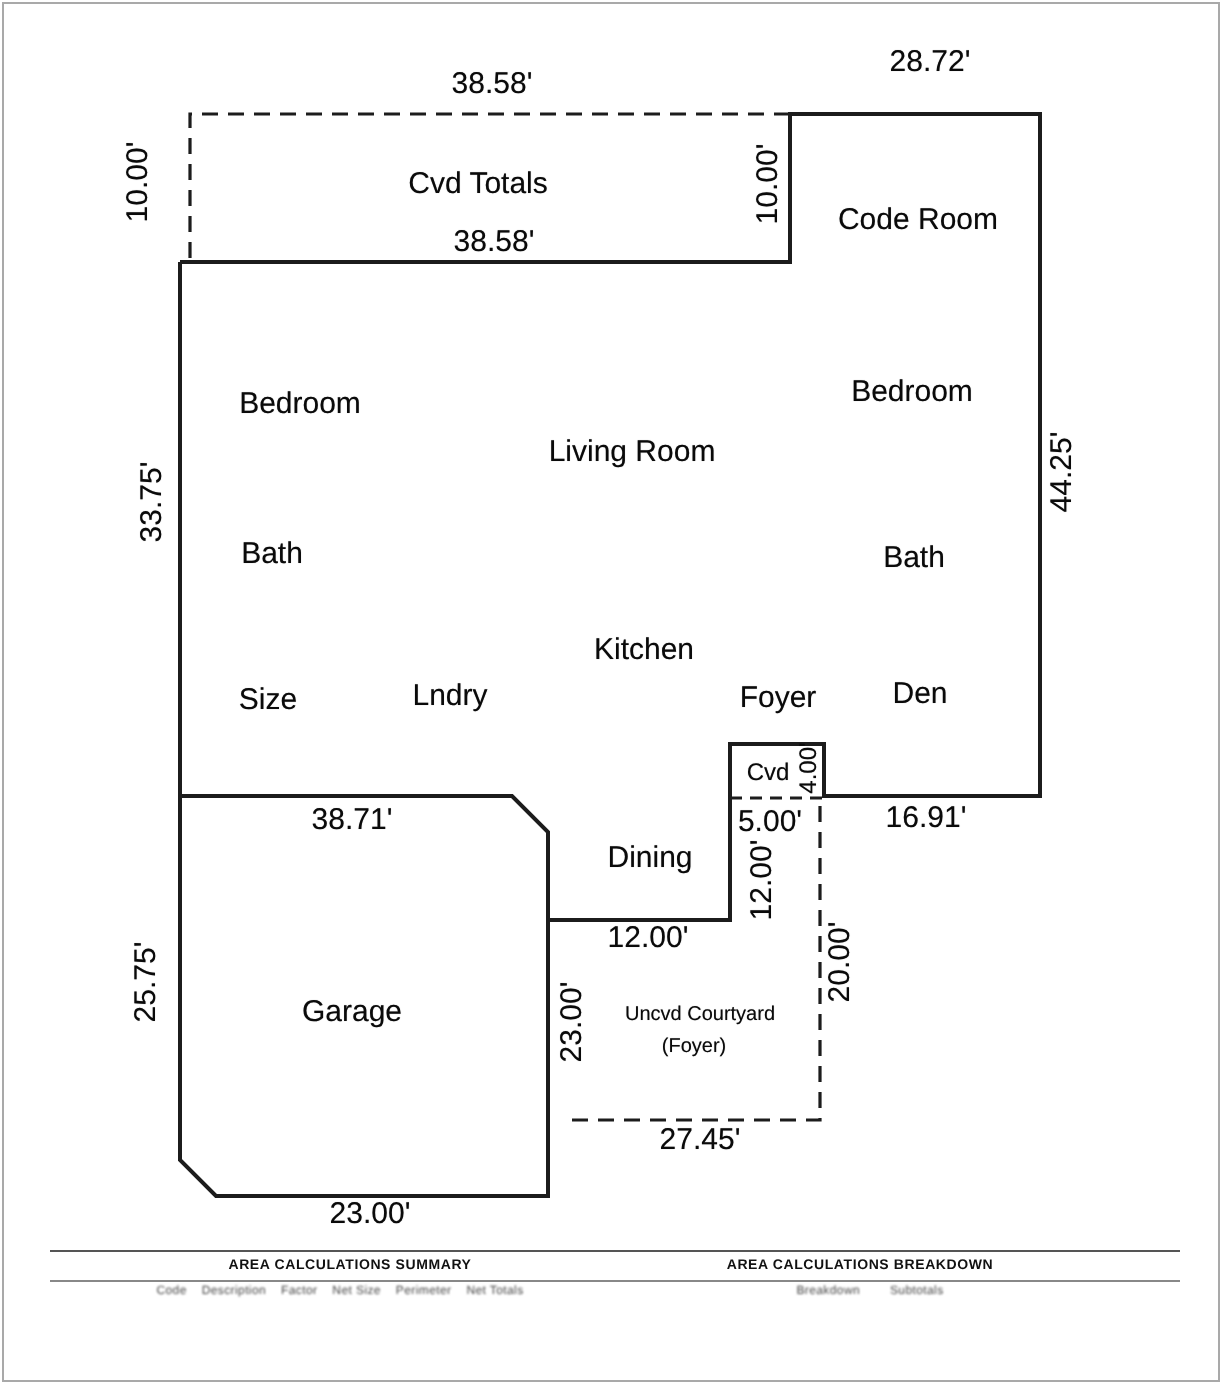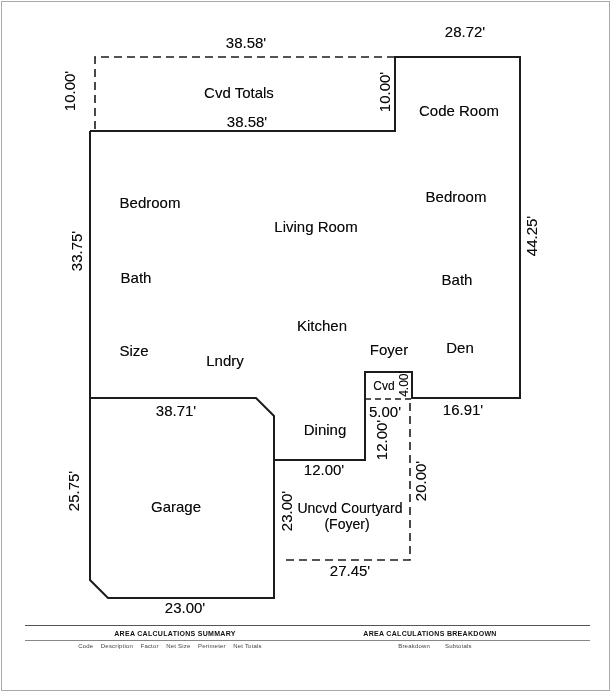--- a/index.html
+++ b/index.html
@@ -8,21 +8,21 @@
     font-family:"Liberation Sans",sans-serif;color:#0a0a0a;overflow:hidden;
   }
   .frame{position:absolute;inset:1px;border:1px solid #a9a9a9;pointer-events:none;}
   svg{position:absolute;left:0;top:0;}
   .lbl{
     position:absolute;white-space:nowrap;font-size:15px;line-height:1;
     transform:translate(-50%,-50%);text-shadow:0 0 .4px rgba(0,0,0,.45);
   }
   .rot{transform:translate(-50%,-50%) rotate(-90deg);}
   .sm{font-size:12px;}
-  .md{font-size:14px;}
+  .md{font-size:10px;}
   .hline{position:absolute;background:#555;height:1px;}
   .ftitle{
     position:absolute;transform:translate(-50%,-50%);font-size:7px;font-weight:bold;
     letter-spacing:.3px;white-space:nowrap;color:#111;
   }
   .fcols{
     position:absolute;transform:translate(-50%,-50%);font-size:6px;color:#444;
     white-space:pre;filter:blur(.4px);letter-spacing:.2px;
   }
   .watermark{
@@ -52,21 +52,21 @@
 
   <div class="lbl" style="left:239px;top:92px">Cvd Totals</div>
   <div class="lbl" style="left:459px;top:110px">Code Room</div>
   <div class="lbl" style="left:150px;top:202px">Bedroom</div>
   <div class="lbl" style="left:316px;top:226px">Living Room</div>
   <div class="lbl" style="left:456px;top:196px">Bedroom</div>
   <div class="lbl" style="left:136px;top:277px">Bath</div>
   <div class="lbl" style="left:457px;top:279px">Bath</div>
   <div class="lbl" style="left:322px;top:325px">Kitchen</div>
   <div class="lbl" style="left:134px;top:350px">Size</div>
-  <div class="lbl" style="left:225px;top:360px">Lndry</div>
+  <div class="lbl" style="left:225px;top:348px">Lndry</div>
   <div class="lbl" style="left:389px;top:349px">Foyer</div>
   <div class="lbl" style="left:460px;top:347px">Den</div>
   <div class="lbl sm" style="left:384px;top:386px">Cvd</div>
   <div class="lbl" style="left:325px;top:429px">Dining</div>
   <div class="lbl" style="left:176px;top:506px">Garage</div>
   <div class="lbl md" style="left:350px;top:508px">Uncvd Courtyard</div>
   <div class="lbl md" style="left:347px;top:524px">(Foyer)</div>
 
   <div class="lbl" style="left:246px;top:42px">38.58'</div>
   <div class="lbl" style="left:465px;top:31px">28.72'</div>

